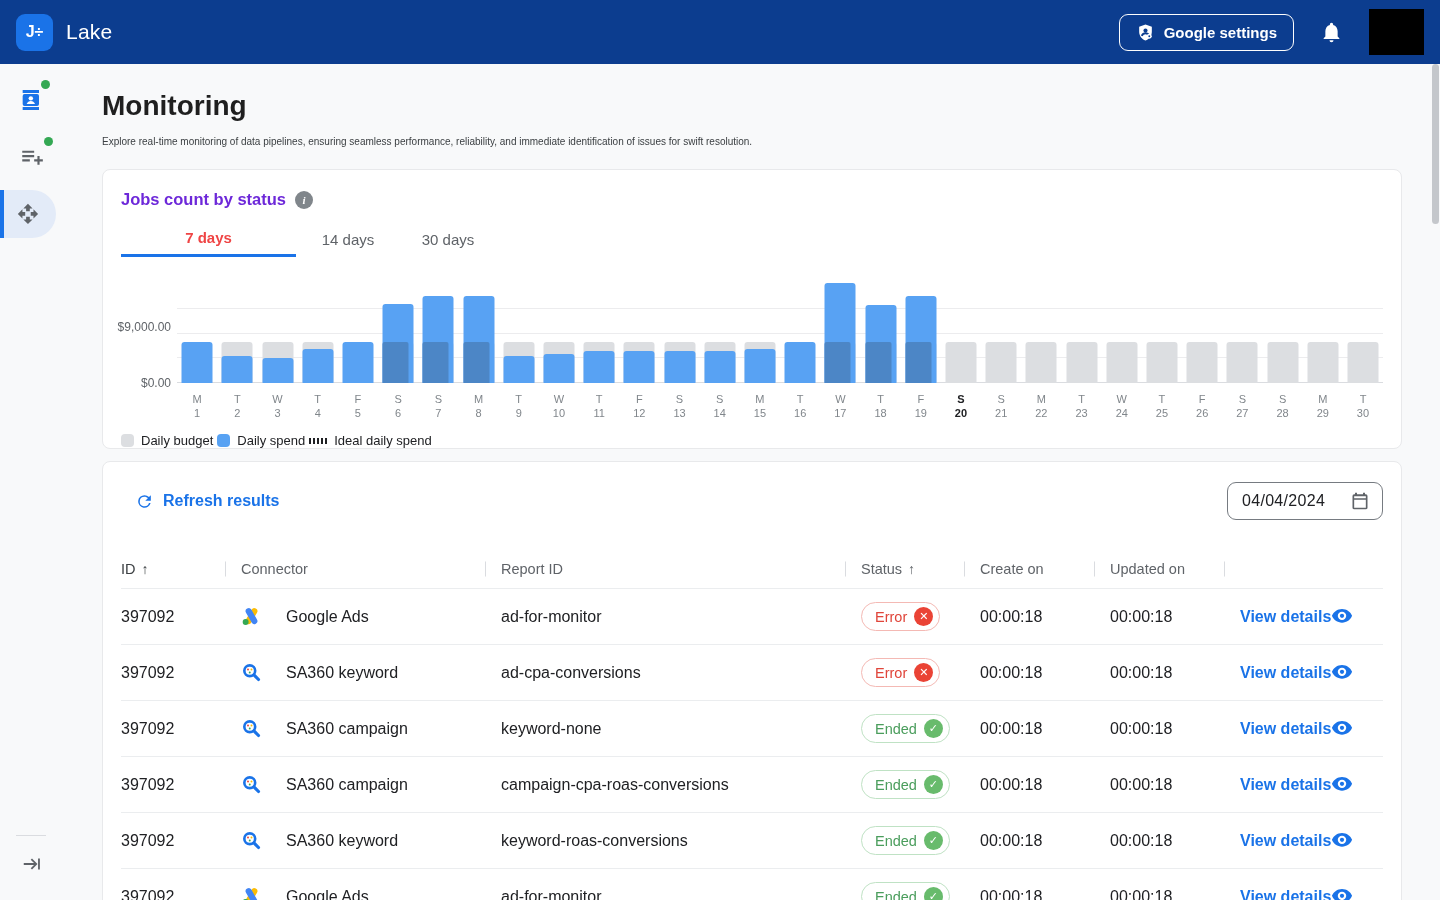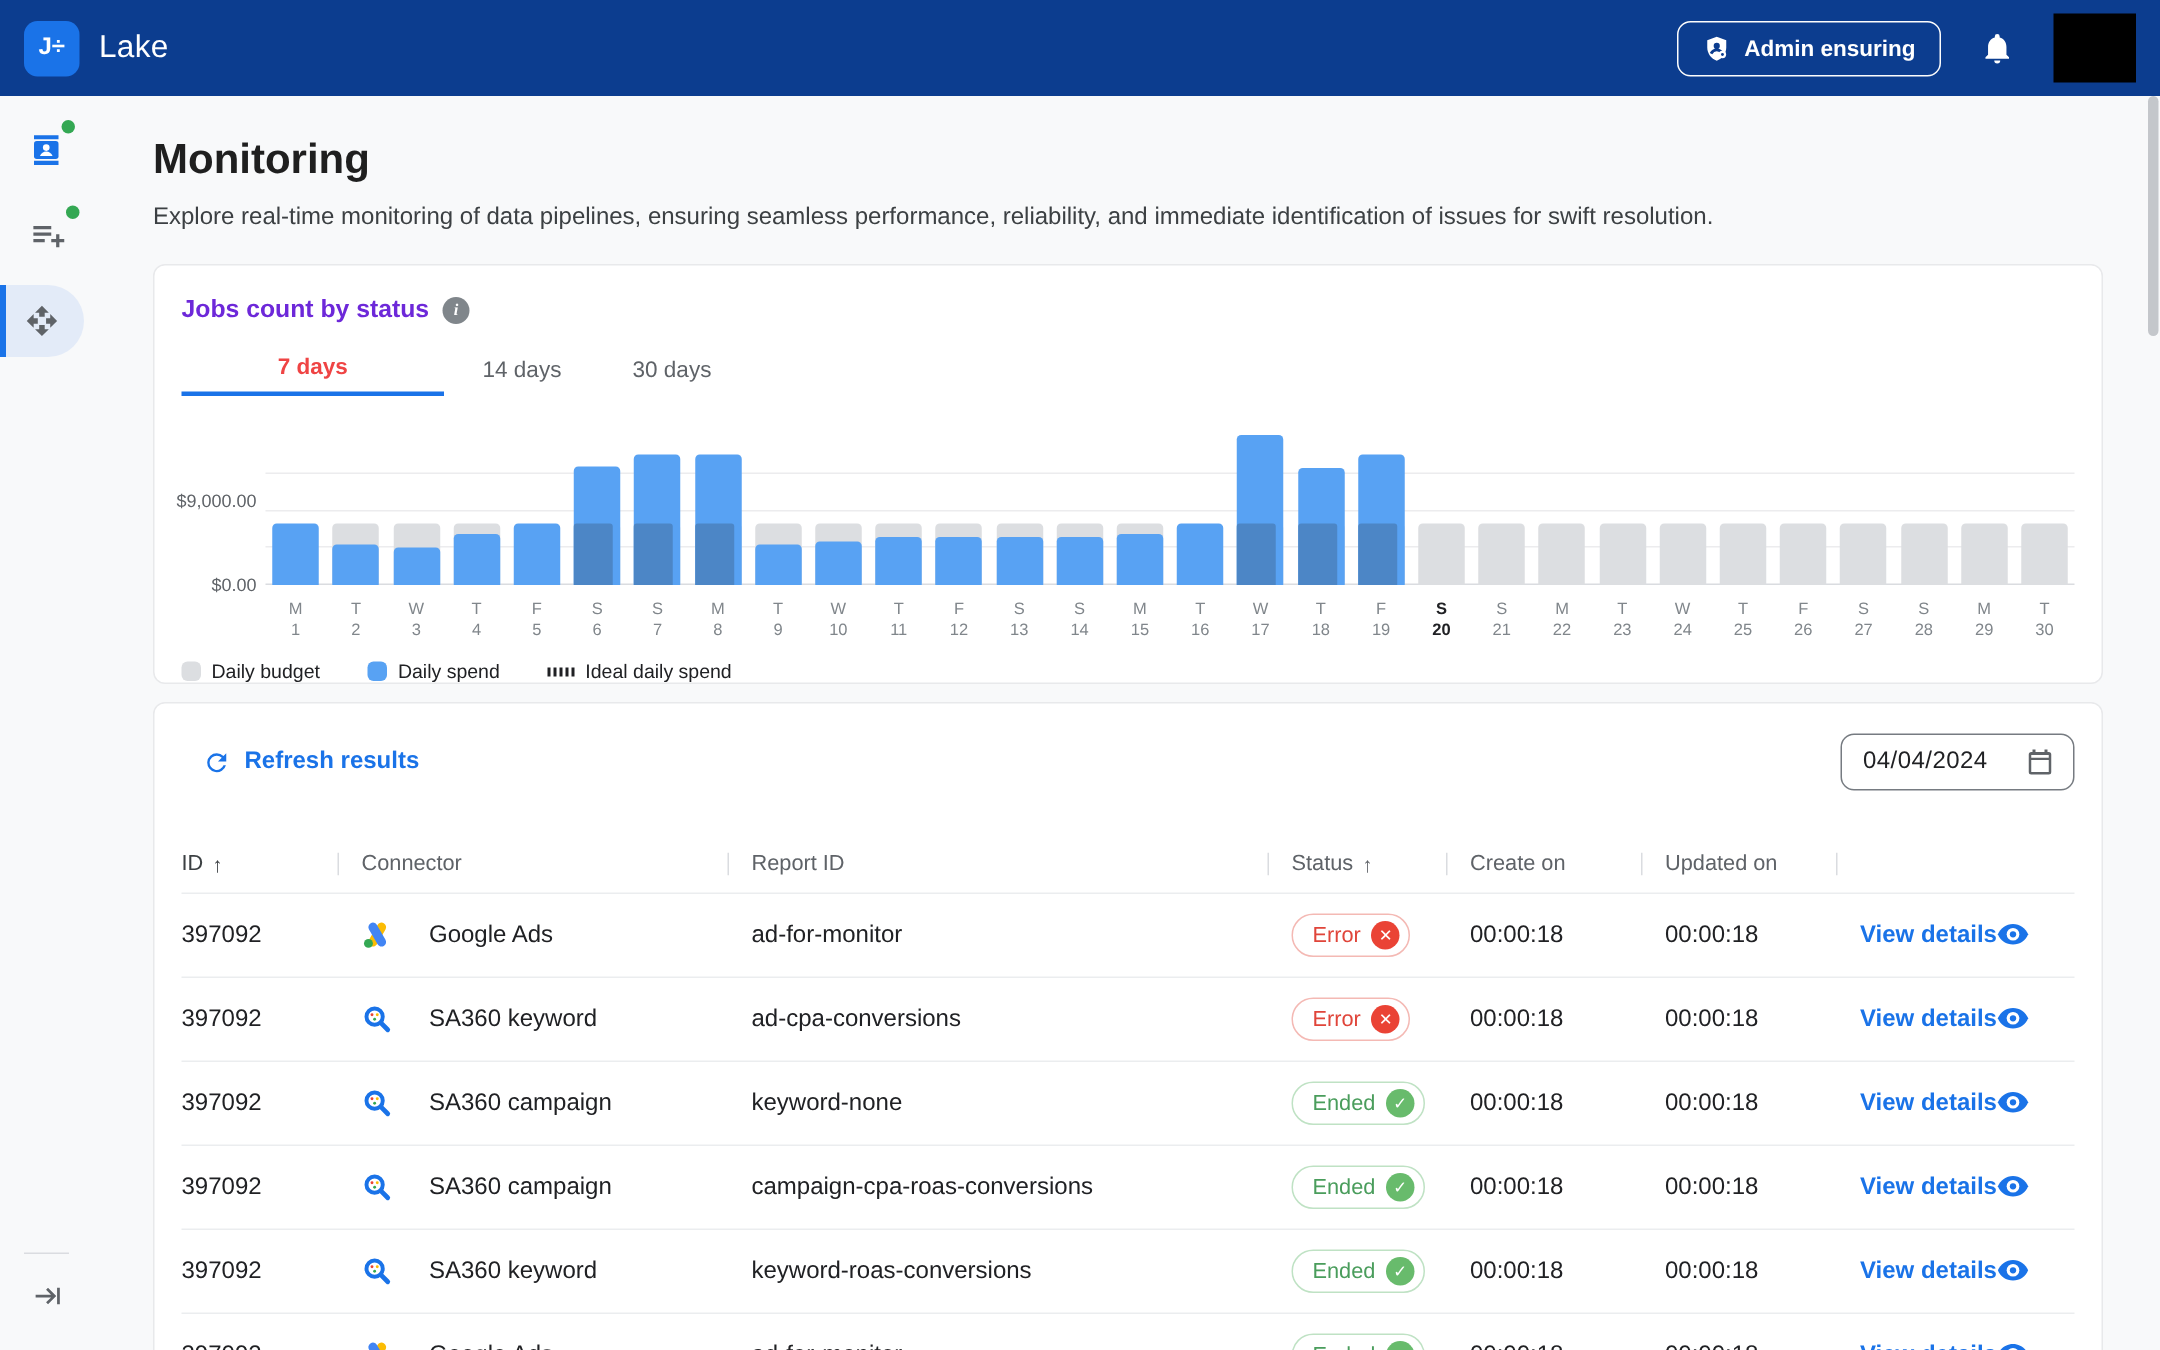--- a/index.html
+++ b/index.html
@@ -28,21 +28,21 @@
                  background:#e3ebf8; border-radius:0 24px 24px 0; display:flex; align-items:center; justify-content:center; cursor:pointer; }
   .side-active .abar { position:absolute; left:0; top:0; bottom:0; width:4px; background:#1a73e8; }
   .gdot { position:absolute; top:2px; right:4px; width:9px; height:9px; border-radius:50%; background:#34a853; }
   .side-divider { position:absolute; bottom:64px; left:16px; width:30px; height:1px; background:#dadce0; }
   .side-expand { position:absolute; bottom:18px; left:50%; transform:translateX(-50%); width:36px; height:36px;
                  display:flex; align-items:center; justify-content:center; cursor:pointer; }
 
   
   .main { flex:1; padding:24px 38px 0 38px; }
   .page-title { font-size:28px; font-weight:600; color:#1f1f1f; margin-top:2px; }
-  .page-sub { font-size:16px; color:#3c4043; margin-top:14px; }
+  .page-sub { font-size:10px; color:#3c4043; margin-top:14px; }
 
   .card { background:#fff; border:1px solid #e8e9eb; border-radius:8px; width:1300px; }
 
   
   .chart-card { margin-top:22px; padding:20px 18px 14px 18px; height:280px; }
   .card-title-row { display:flex; align-items:center; gap:9px; }
   .card-title { font-size:16.5px; font-weight:700; color:#6d28d9; }
   .info-ic { width:18px; height:18px; border-radius:50%; background:#80868b; color:#fff; font-size:11px; font-weight:700;
              display:flex; align-items:center; justify-content:center; font-family:"Liberation Serif","DejaVu Serif",serif; font-style:italic; }
   .tabs { display:flex; margin-top:12px; }
@@ -63,21 +63,21 @@
   .day-col { flex:1; position:relative; }
   .bar-stack { position:absolute; left:50%; transform:translateX(-50%); bottom:0; width:31px; height:104px; }
   .bar { position:absolute; bottom:0; left:0; width:100%; border-radius:3px 3px 0 0; }
   .bar.budget { background:#dcdee1; }
   .bar.spend { background:#58a2f3; }
   .bar.overlap { width:26px; background:#4c86c6; border-radius:2px 2px 0 0; }
   .xlabels-row { display:flex; margin-top:9px; }
   .xlab { flex:1; text-align:center; font-size:11px; line-height:14px; color:#80868b; }
   .xlab.bold { color:#202124; font-weight:700; }
 
-  .legend { display:flex; align-items:center; gap:32px; margin-top:13px; }
+  .legend { display:flex; align-items:center; gap:4px; margin-top:13px; }
   .legend-item { display:flex; align-items:center; gap:7px; font-size:13px; color:#202124; }
   .sw { width:13px; height:13px; border-radius:4px; }
   .sw.gray { background:#dcdee1; }
   .sw.blue { background:#58a2f3; }
   .sw-dashes { display:flex; gap:2px; align-items:center; }
   .sw-dashes i { width:2px; height:6px; background:#202124; }
 
   
   .table-card { margin-top:12px; padding:20px 18px 0 18px; height:560px; }
   .table-top { display:flex; align-items:center; justify-content:space-between; }
@@ -121,21 +121,21 @@
       <button class="admin-btn">
         <span style="display:flex">
           <svg width="19" height="19" viewBox="0 0 24 24">
               <path fill="#fff" d="M12 1.8 4 4.8v6.2c0 5 3.4 9.6 8 11 4.6-1.4 8-6 8-11V4.8l-8-3z"></path>
               <circle cx="12" cy="9.6" r="2.6" fill="#0c3d8f"></circle>
               <path d="M7.2 16.2c1-2 2.8-3.2 4.8-3.2s3.8 1.2 4.8 3.2" fill="none" stroke="#0c3d8f" stroke-width="2.4"></path>
               <circle cx="16.8" cy="16.8" r="3.1" fill="#fff"></circle>
               <circle cx="16.8" cy="16.8" r="1.2" fill="#0c3d8f"></circle>
             </svg>
         </span>
-        <span>Admin ensuring</span>
+        <span>Google settings</span>
       </button>
       <span class="bell">
         <svg width="23" height="23" viewBox="0 0 24 24">
             <path fill="#fff" d="M12 22.2a2.1 2.1 0 0 0 2.1-2.1h-4.2a2.1 2.1 0 0 0 2.1 2.1zm6.4-6.1v-5.3c0-3.2-1.7-5.9-4.7-6.6v-.7a1.7 1.7 0 0 0-3.4 0v.7c-3 .7-4.7 3.4-4.7 6.6v5.3l-1.8 1.8v1h16.4v-1l-1.8-1.8z"></path>
           </svg>
       </span>
       <div class="avatar"></div>
     </div>
   </header>
 

